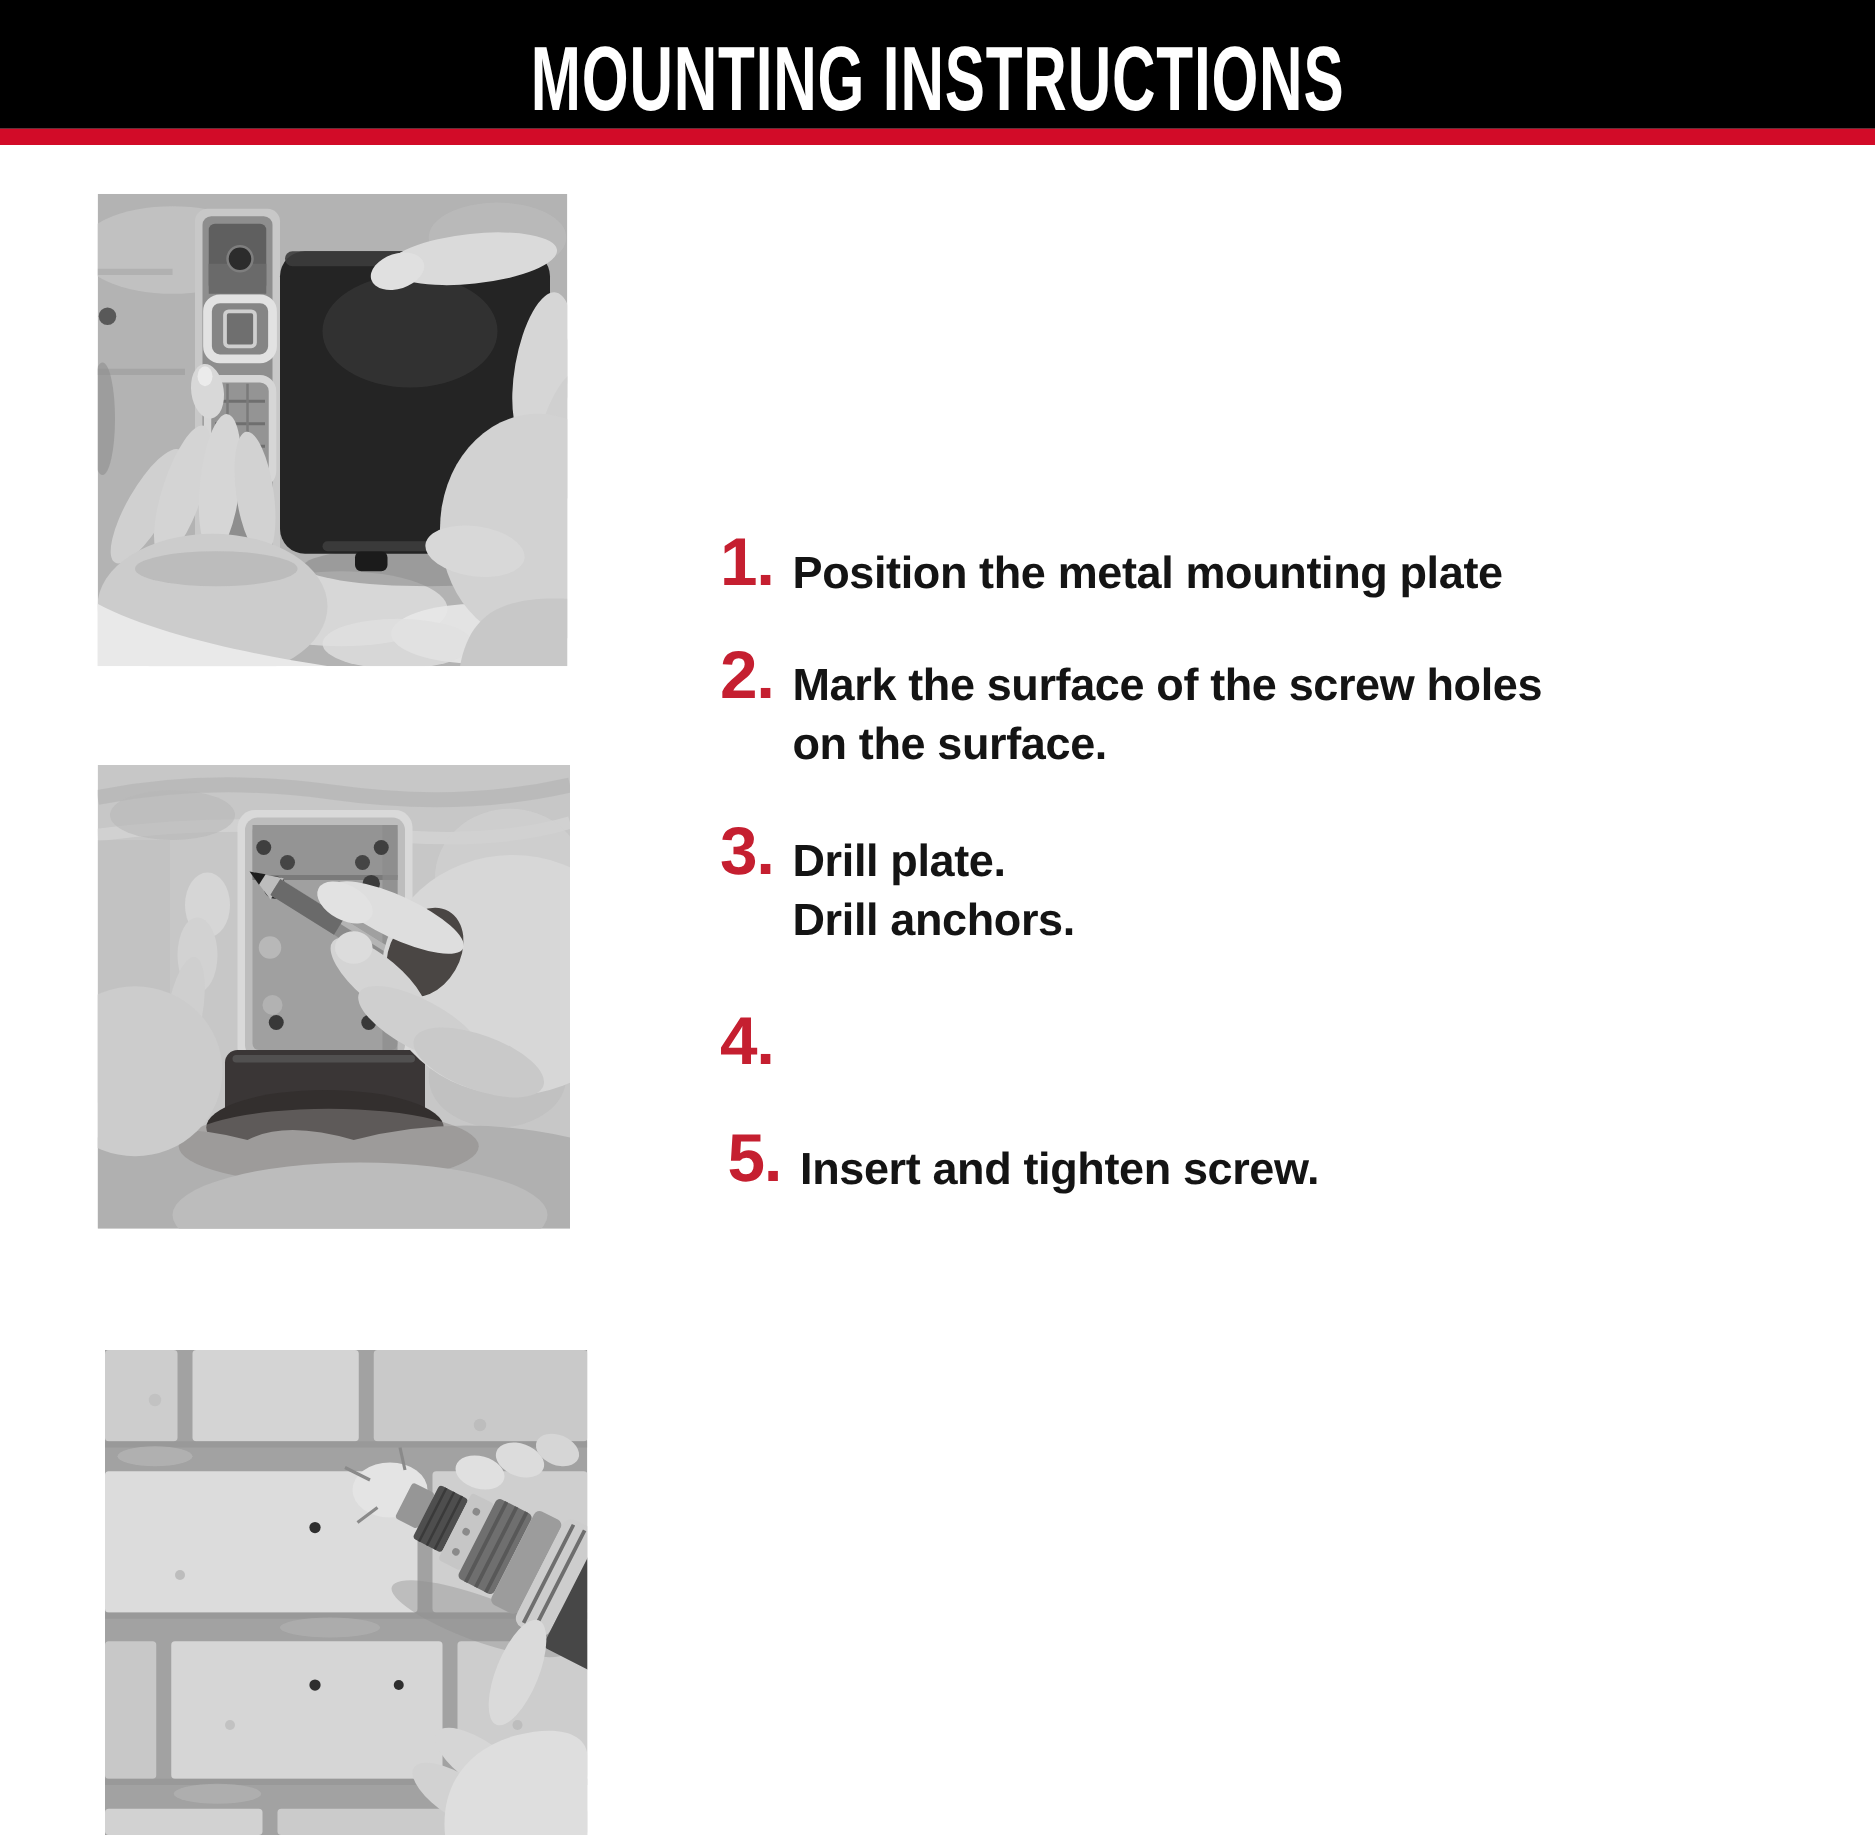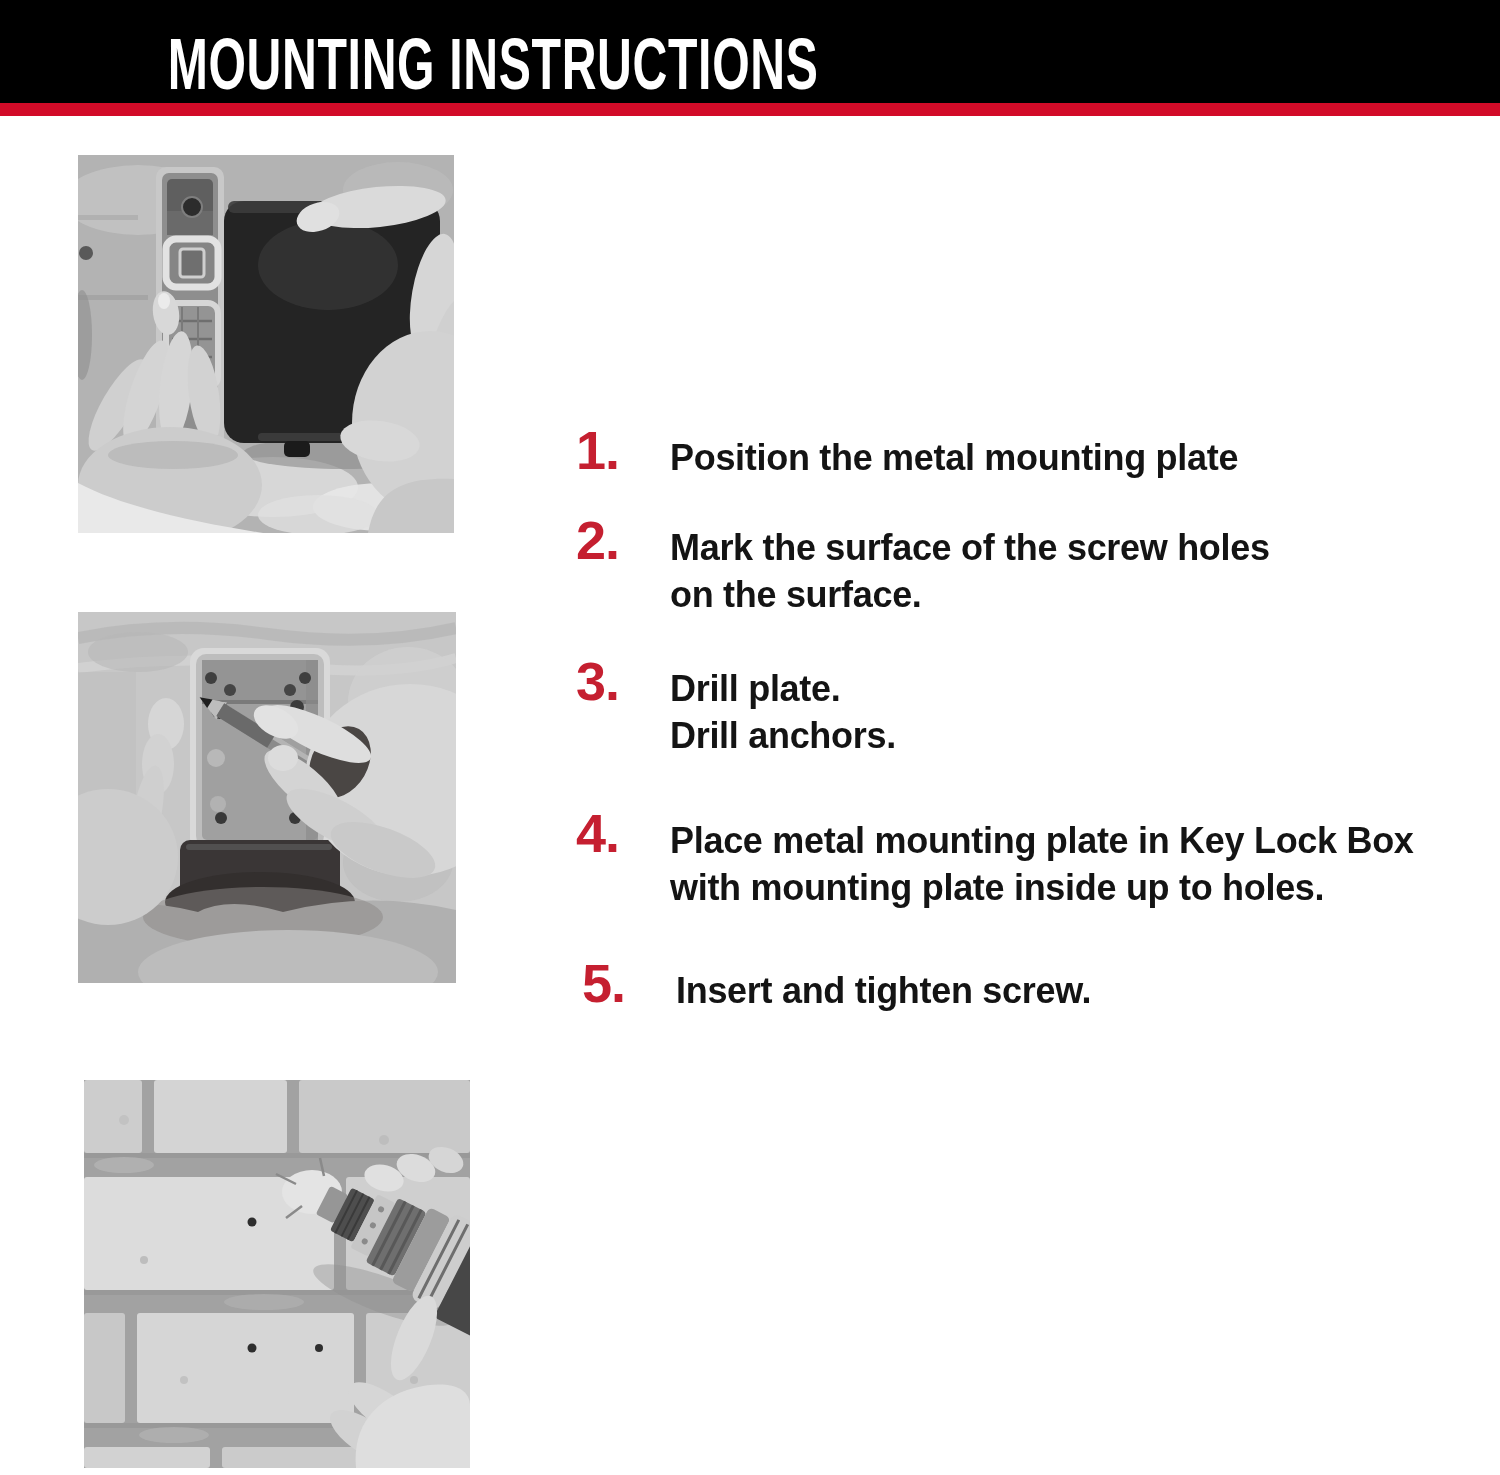--- a/index.html
+++ b/index.html
@@ -4,21 +4,21 @@
 <style>
   html,body{margin:0;padding:0;}
   body{
     width:1500px;height:1475px;position:relative;overflow:hidden;
     background:var(--page-bg,#ffffff);
     font-family:"Liberation Sans",sans-serif;
   }
   .header-bar{
     position:absolute;left:0;top:0;width:1500px;height:103px;
     background:var(--header-bg,#000000);
-    display:flex;align-items:center;justify-content:flex-start;
+    display:flex;align-items:center;justify-content:center;
   }
   .page-title{
     color:var(--header-text,#ffffff);
     font-size:73px;font-weight:bold;letter-spacing:1px;white-space:nowrap;
     transform:scaleX(.66);transform-origin:50% 50%;
     padding-top:24px;
   }
   .accent-stripe{
     position:absolute;left:0;top:103px;width:1500px;height:13px;
     background:var(--accent-stripe,#d20b28);
@@ -31,21 +31,21 @@
   .steps{position:absolute;left:576px;top:428px;width:930px;}
   .step{display:flex;align-items:flex-start;}
   .step .num{
     flex:0 0 58px;width:58px;
     font-size:54px;line-height:44px;font-weight:bold;letter-spacing:-1px;
     color:var(--step-number,#c51f30);
   }
   .step .lines{
     padding-top:6px;
     font-size:36px;line-height:47px;font-weight:bold;letter-spacing:-.3px;
-    color:var(--step-text,#141414);white-space:nowrap;margin-left:36px;
+    color:var(--step-text,#141414);white-space:nowrap;
   }
   .step:nth-of-type(1){margin-bottom:37px;}
   .step:nth-of-type(2){margin-bottom:41px;}
   .step:nth-of-type(3){margin-bottom:52px;}
   .step:nth-of-type(4){margin-bottom:50px;}
   .step:nth-of-type(5) .num{margin-left:6px;}
 </style>
 </head>
 <body>
 
@@ -251,24 +251,20 @@
   </div>
   <div class="step">
     <div class="num">3.</div>
     <div class="lines">
       <div>Drill plate.</div>
       <div>Drill anchors.</div>
     </div>
   </div>
   <div class="step">
     <div class="num">4.</div>
-    <div class="lines">
-      <div>Place metal mounting plate in Key Lock Box</div>
-      <div>with mounting plate inside up to holes.</div>
-    </div>
   </div>
   <div class="step">
     <div class="num">5.</div>
     <div class="lines">
       <div>Insert and tighten screw.</div>
     </div>
   </div>
 </div>
 
 </body></html>

